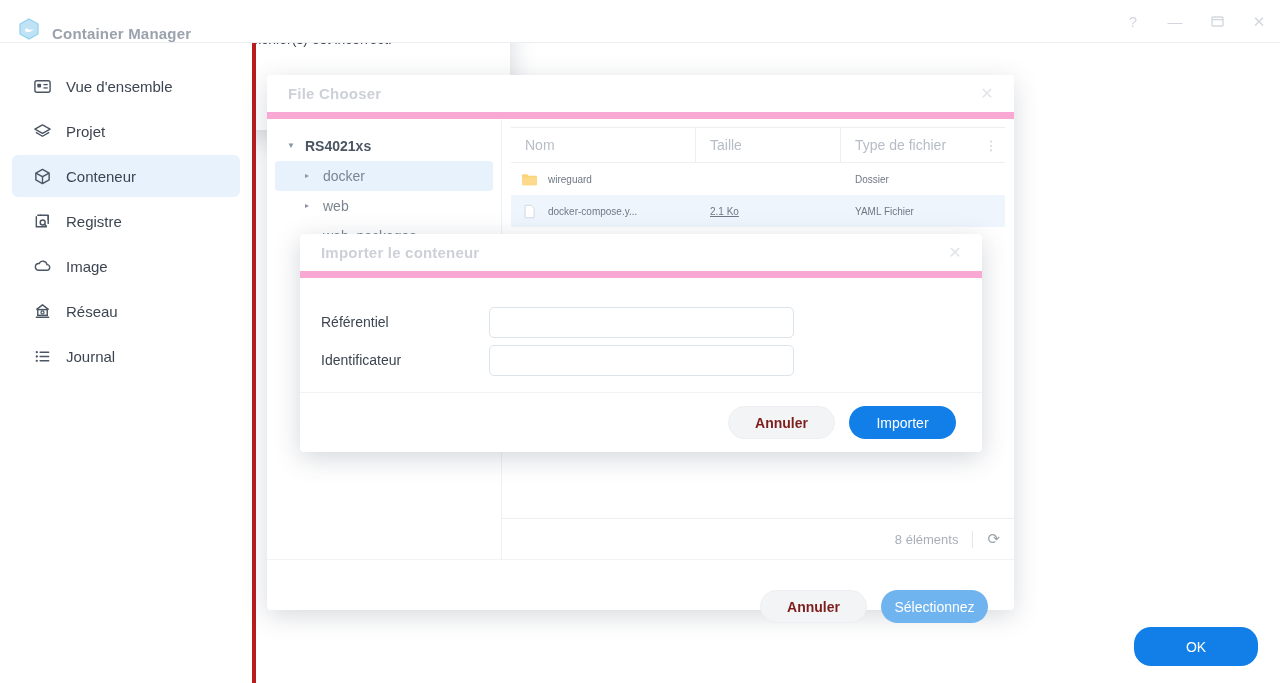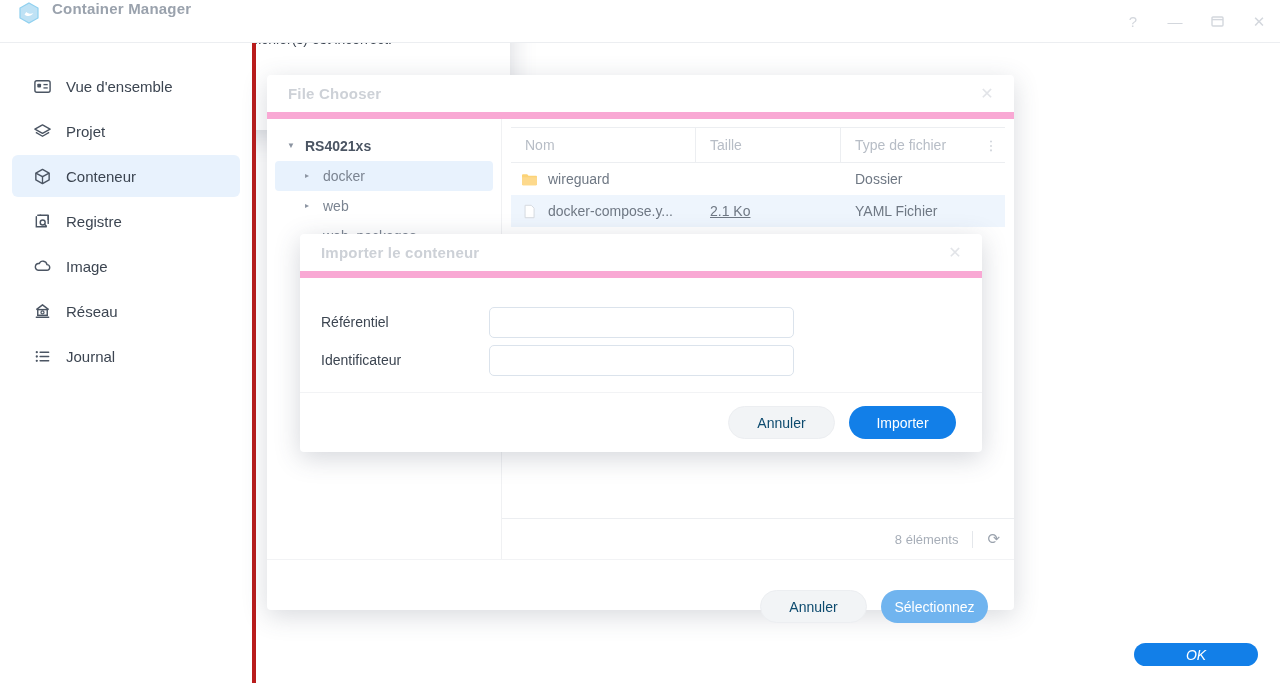--- a/index.html
+++ b/index.html
@@ -14,21 +14,21 @@
     width: 1280px; height: 683px;
     background: #ffffff;
   }
 
   
   .titlebar {
     position: absolute; top: 0; left: 0;
     width: 1280px; height: 43px;
     background: #ffffff;
     border-bottom: 1px solid #eceef1;
-    display: flex; align-items: flex-start;
+    display: flex; align-items: flex-end;
   }
   .app-icon { margin-left: 16px; width: 26px; height: 26px; display:flex; align-items:center; justify-content:center; }
   .app-title {
     margin-left: 10px;
     font-size: 15px; font-weight: bold; color: #9aa2ad;
     letter-spacing: .2px;
   }
   .win-ctrls {
     position: absolute; right: 10px; top: 0; height: 43px;
     display: flex; align-items: center; gap: 20px;
@@ -137,21 +137,21 @@
   .th.taille { width: 145px; }
   .th.type { width: 120px; border-right: none; }
   .th-menu {
     margin-left: auto; width: 28px;
     display: flex; align-items: center; justify-content: center;
     color: #c3c8d0; font-size: 13px; letter-spacing: 0;
   }
   .fc-rows { margin: 0 9px; }
   .fc-row {
     height: 32px; display: flex; align-items: center;
-    font-size: 14px; color: #6f7884;
+    font-size: 10px; color: #6f7884;
   }
   .fc-row.sel { background: #eef5fd; align-items: center; }
   .cell-name { width: 185px; display: flex; align-items: center; padding-left: 10px; }
   .cell-size { width: 145px; padding-left: 14px; text-decoration: underline; }
   .cell-type { width: 150px; padding-left: 14px; }
   .row-ico { width: 17px; height: 15px; margin-right: 10px; flex: none; }
   .fc-footer-bar {
     margin-top: auto;
     height: 41px;
     border-top: 1px solid #eceef1;
@@ -169,21 +169,21 @@
   }
 
   
   .btn {
     height: 33px; min-width: 107px;
     border-radius: 17px;
     font-size: 14px;
     display: flex; align-items: center; justify-content: center;
     border: 1px solid transparent;
   }
-  .btn-default { background: #f2f4f6; color: #0c4a6e; border-color: #eceef1; }
+  .btn-default { background: #f2f4f6; color: #7f1d1d; border-color: #eceef1; font-weight: bold; }
   .btn-primary { background: #127fe8; color: #ffffff; }
   .btn-primary-light { background: #70b4ef; color: #ffffff; }
 
   
   #import-dialog {
     left: 300px; top: 234px;
     width: 682px; height: 218px;
     box-shadow: 0 6px 26px rgba(60,70,90,.22);
   }
   .imp-body { padding: 26px 0 0 21px; }
@@ -217,21 +217,21 @@
     border-radius: 5px;
     box-shadow: 0 6px 26px rgba(60,70,90,.22);
   }
   .alert-msg {
     padding: 30px 34px 0 31px;
     font-size: 14px; color: #3c4551; line-height: 1.4;
   }
   .alert-actions {
     position: absolute; right: 22px; bottom: 17px;
   }
-  .btn-ok { min-width: 124px; height: 23px; font-style: italic; }
+  .btn-ok { min-width: 124px; height: 39px; }
 </style>
 </head>
 <body>
 
 <div id="app">
 
   <div class="titlebar">
     <div class="app-icon">
       <svg width="24" height="24" viewBox="0 0 24 24">
         <polygon points="12,2 21,7 21,17 12,22 3,17 3,7" fill="#bfe2f5" stroke="#8fd0ef" stroke-width="1.2"></polygon>

